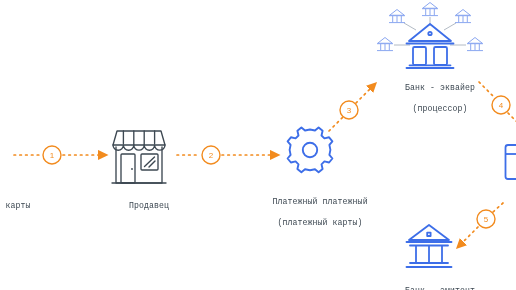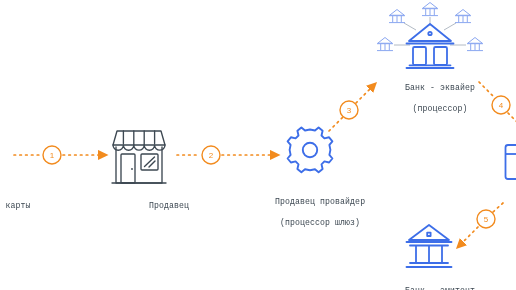--- a/index.html
+++ b/index.html
@@ -206,27 +206,27 @@
     <g>
       <circle cx="486" cy="219" r="9" fill="#ffffff" stroke="#f28b1e" stroke-width="1.4"></circle>
       <text class="badge-num" x="486" y="219.4">5</text>
     </g>
   </svg>
 
   <div class="lbl" style="left:-22px;top:190px;width:60px;">
     <span>карты</span>
   </div>
 
-  <div class="lbl" style="left:109px;top:190px;width:80px;text-align:right;">
+  <div class="lbl" style="left:99px;top:190px;width:80px;">
     <span>Продавец</span>
   </div>
 
   <div class="lbl" style="left:248px;top:186px;width:124px;">
-    <span>Продавец провайдер</span><br>
-    <span>(процессор шлюз)</span>
+    <span>Платежный платежный</span><br>
+    <span>(платежный карты)</span>
   </div>
 
   <div class="lbl" style="left:382px;top:72px;width:96px;">
     <span>Банк - эквайер</span><br>
     <span>(процессор)</span>
   </div>
 
   <div class="lbl" style="left:382px;top:275px;width:96px;">
     <span>Банк - эмитент</span>
   </div>

